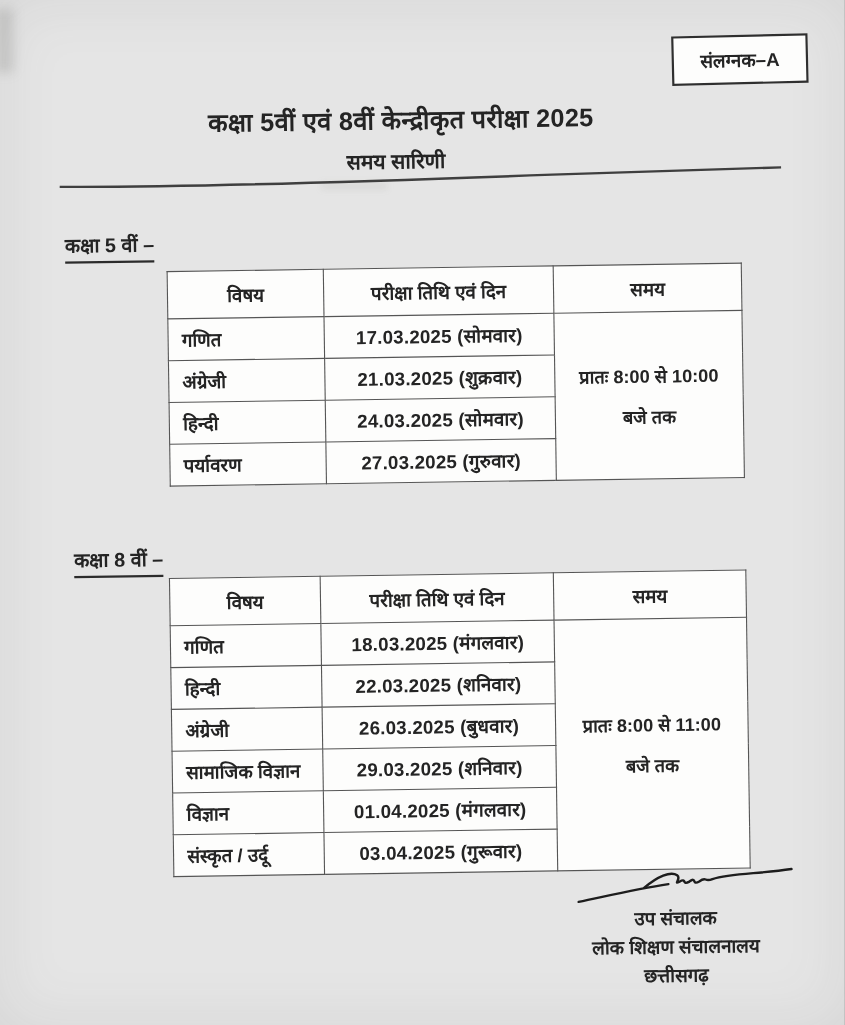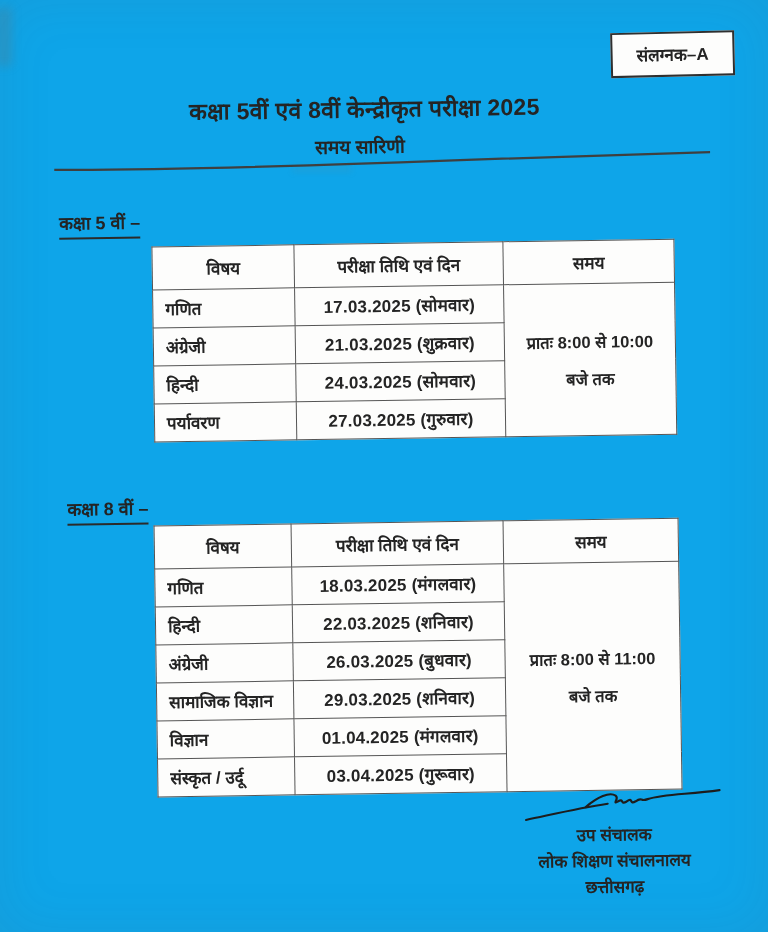--- a/index.html
+++ b/index.html
@@ -1,18 +1,18 @@
 <!DOCTYPE html>
 <html><head>
 <meta charset="utf-8">
 <style>
   html,body { margin:0; padding:0; background:#9a9a98; }
   .sheet {
     position:relative; width:768px; height:932px; margin:0 auto;
-    background:#0ea5e9;
+    background:#e5e5e5;
     box-shadow: inset 0 0 55px rgba(90,90,85,0.10);
     overflow:hidden;
     font-family:"Liberation Sans","DejaVu Sans",sans-serif;
     color:#242424;
   }
   .content { position:absolute; inset:0; transform:rotate(-0.85deg); transform-origin:50% 45%; }
 
   
   .annex {
     position:absolute; left:616px; top:36px; width:116px;

